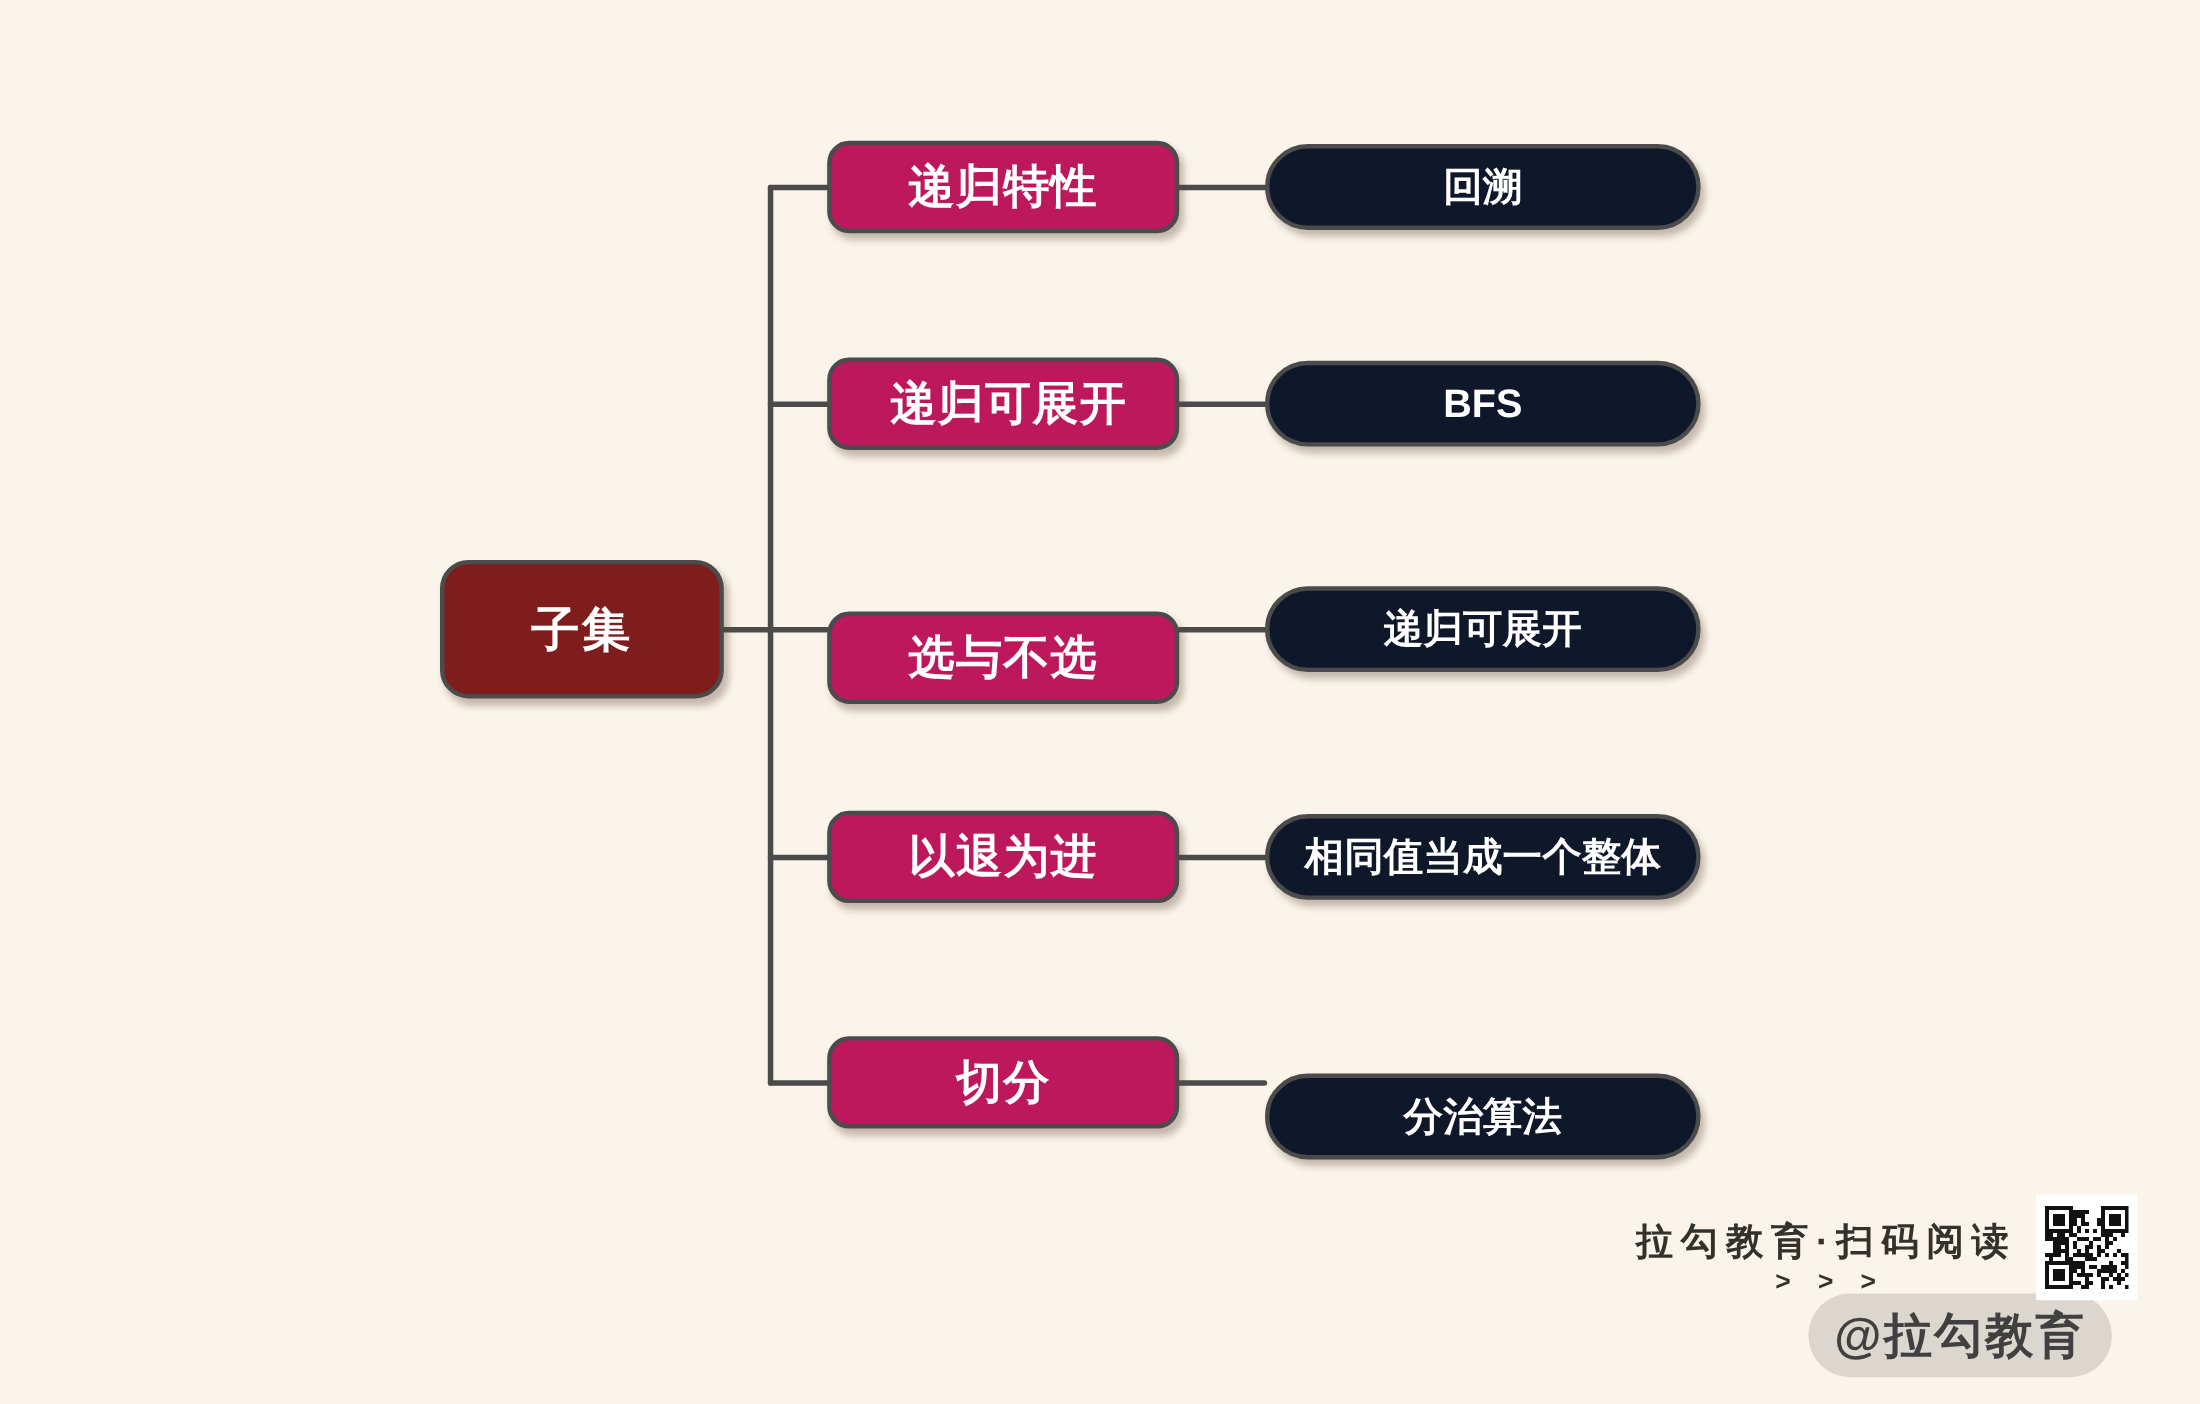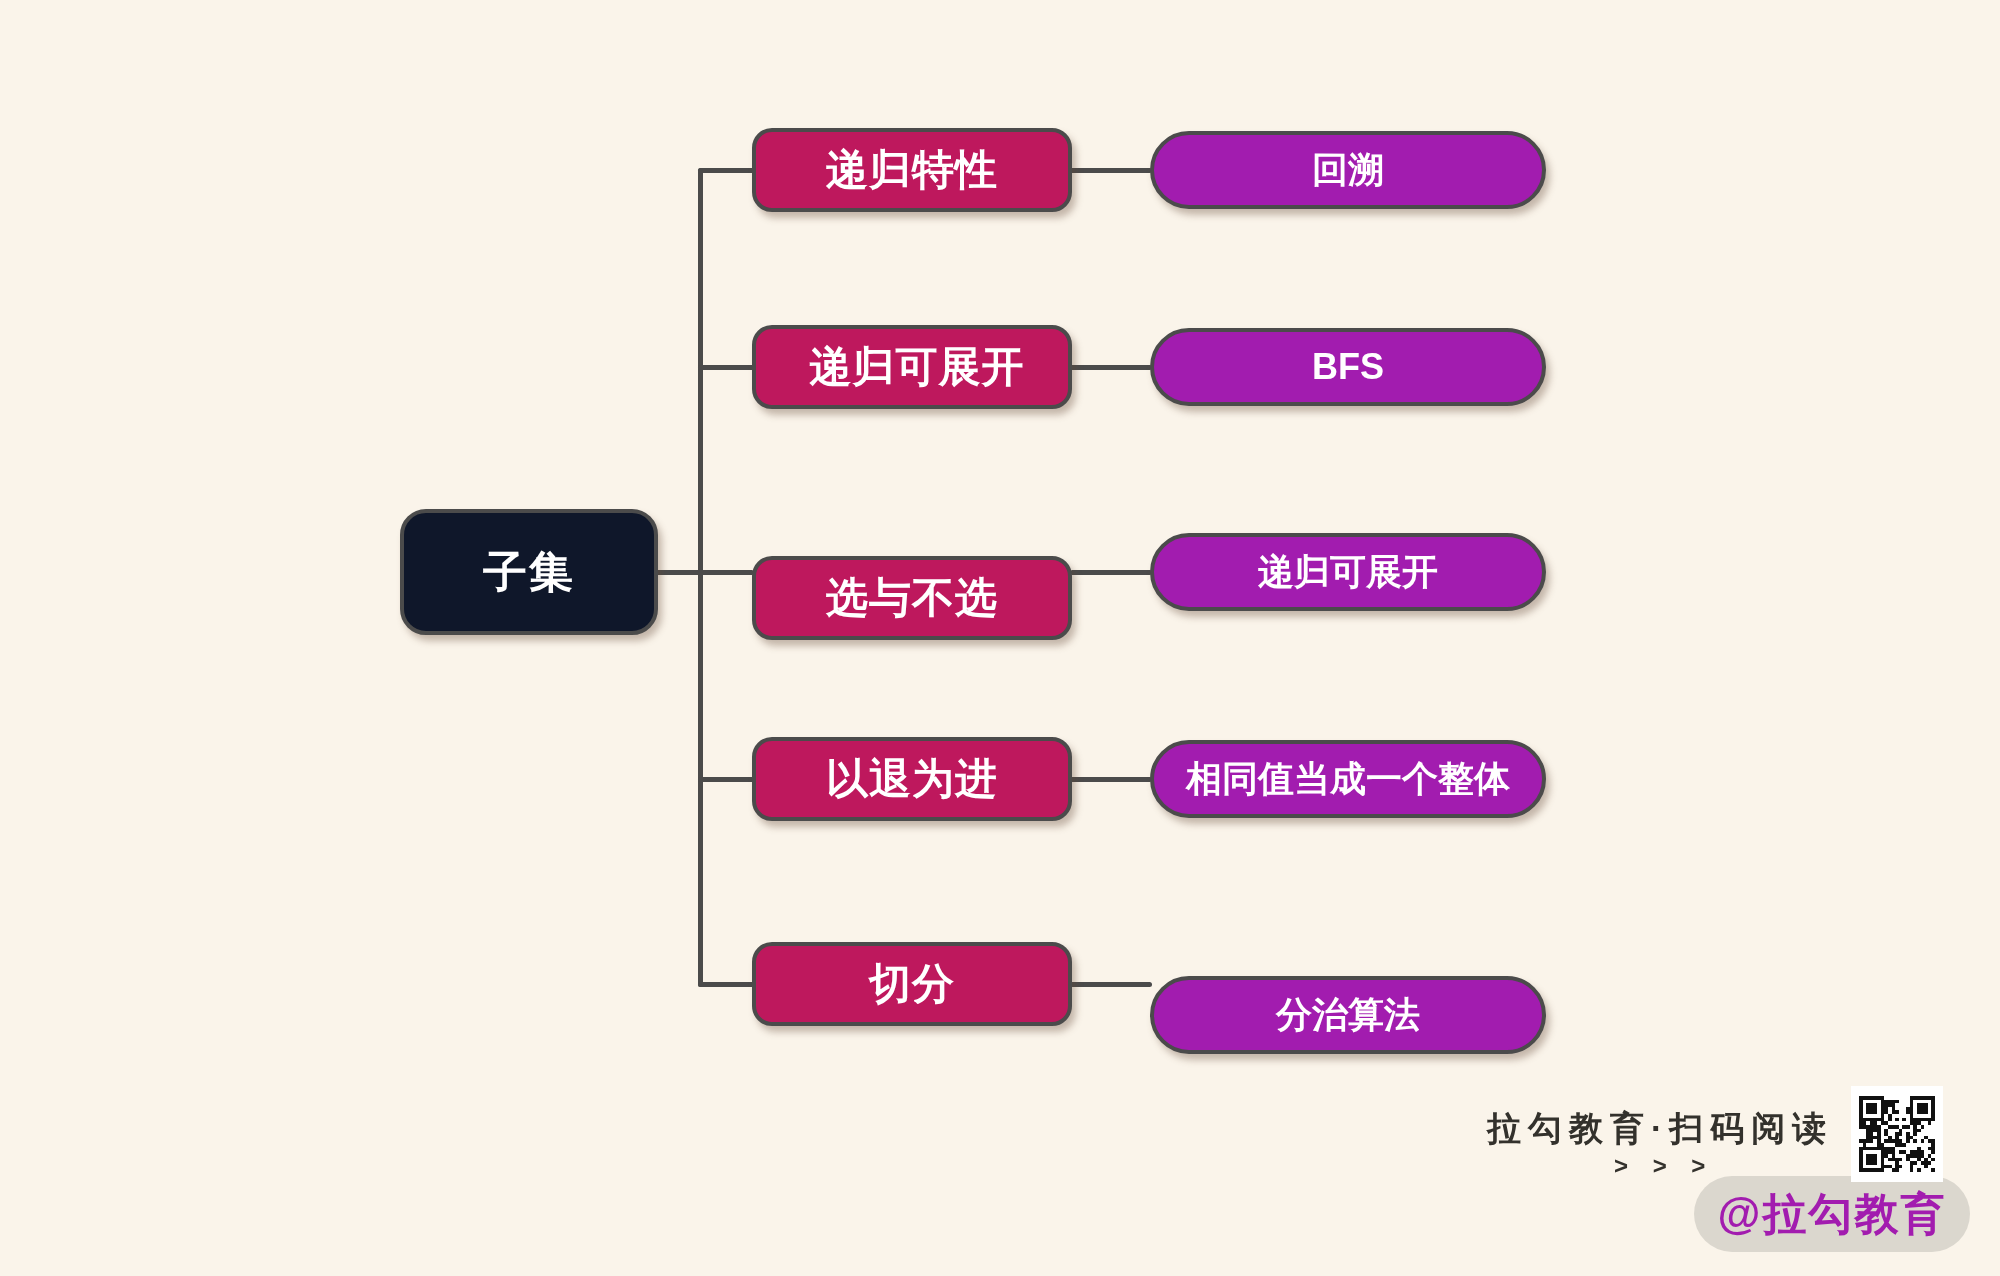--- a/index.html
+++ b/index.html
@@ -10,51 +10,51 @@
   }
   .node{
     position:absolute;display:flex;align-items:center;justify-content:center;
     color:#FFFFFF;font-weight:bold;box-sizing:border-box;
     border:4px solid #4B4B4B;
     box-shadow:4px 6px 7px rgba(96,70,52,0.35);
     text-align:center;white-space:nowrap;
   }
   .root-node{
     left:400px;top:509px;width:258px;height:126px;
-    background:#0f172a;border-radius:26px;font-size:44px;letter-spacing:2px;
+    background:#7f1d1d;border-radius:26px;font-size:44px;letter-spacing:2px;
   }
   .branch-node{
     left:752px;width:320px;height:84px;
     background:#be185d;border-radius:20px;font-size:42px;letter-spacing:1px;
   }
   .leaf-node{
     left:1150px;width:396px;height:78px;
-    background:#a21caf;border-radius:40px;font-size:36px;font-weight:bold;
+    background:#0f172a;border-radius:40px;font-size:36px;font-weight:bold;
   }
   .connector{
     position:absolute;background:#4B4B4B;border-radius:3px;
   }
   .h-line{height:5px;}
   .v-line{width:5px;}
   .footer-caption{
     position:absolute;left:1487px;top:1106px;height:58px;
     display:flex;align-items:center;
     color:#33312C;font-weight:bold;flex-direction:column;
   }
   .caption-text{font-size:34px;letter-spacing:7px;}
   .caption-chevrons{font-size:24px;letter-spacing:9px;margin-left:8px;font-weight:bold;}
   .qr-box{
     position:absolute;left:1851px;top:1086px;width:92px;height:96px;
     background:#FFFFFF;z-index:3;display:flex;align-items:center;justify-content:center;
   }
   .watermark-pill{
-    position:absolute;left:1694px;top:1176px;width:276px;height:76px;
+    position:absolute;left:1644px;top:1176px;width:276px;height:76px;
     background:#DBD7CE;border-radius:38px;z-index:2;
     display:flex;align-items:center;justify-content:center;
-    color:#a21caf;font-size:44px;font-weight:bold;letter-spacing:2px;
+    color:#404040;font-size:44px;font-weight:bold;letter-spacing:2px;
   }
 </style>
 </head>
 <body>
 
 <div id="canvas">
 
   <div class="connector h-line" style="left:656px;top:570px;width:47px;"></div>
   <div class="connector v-line" style="left:698px;top:168px;height:819px;"></div>
 

